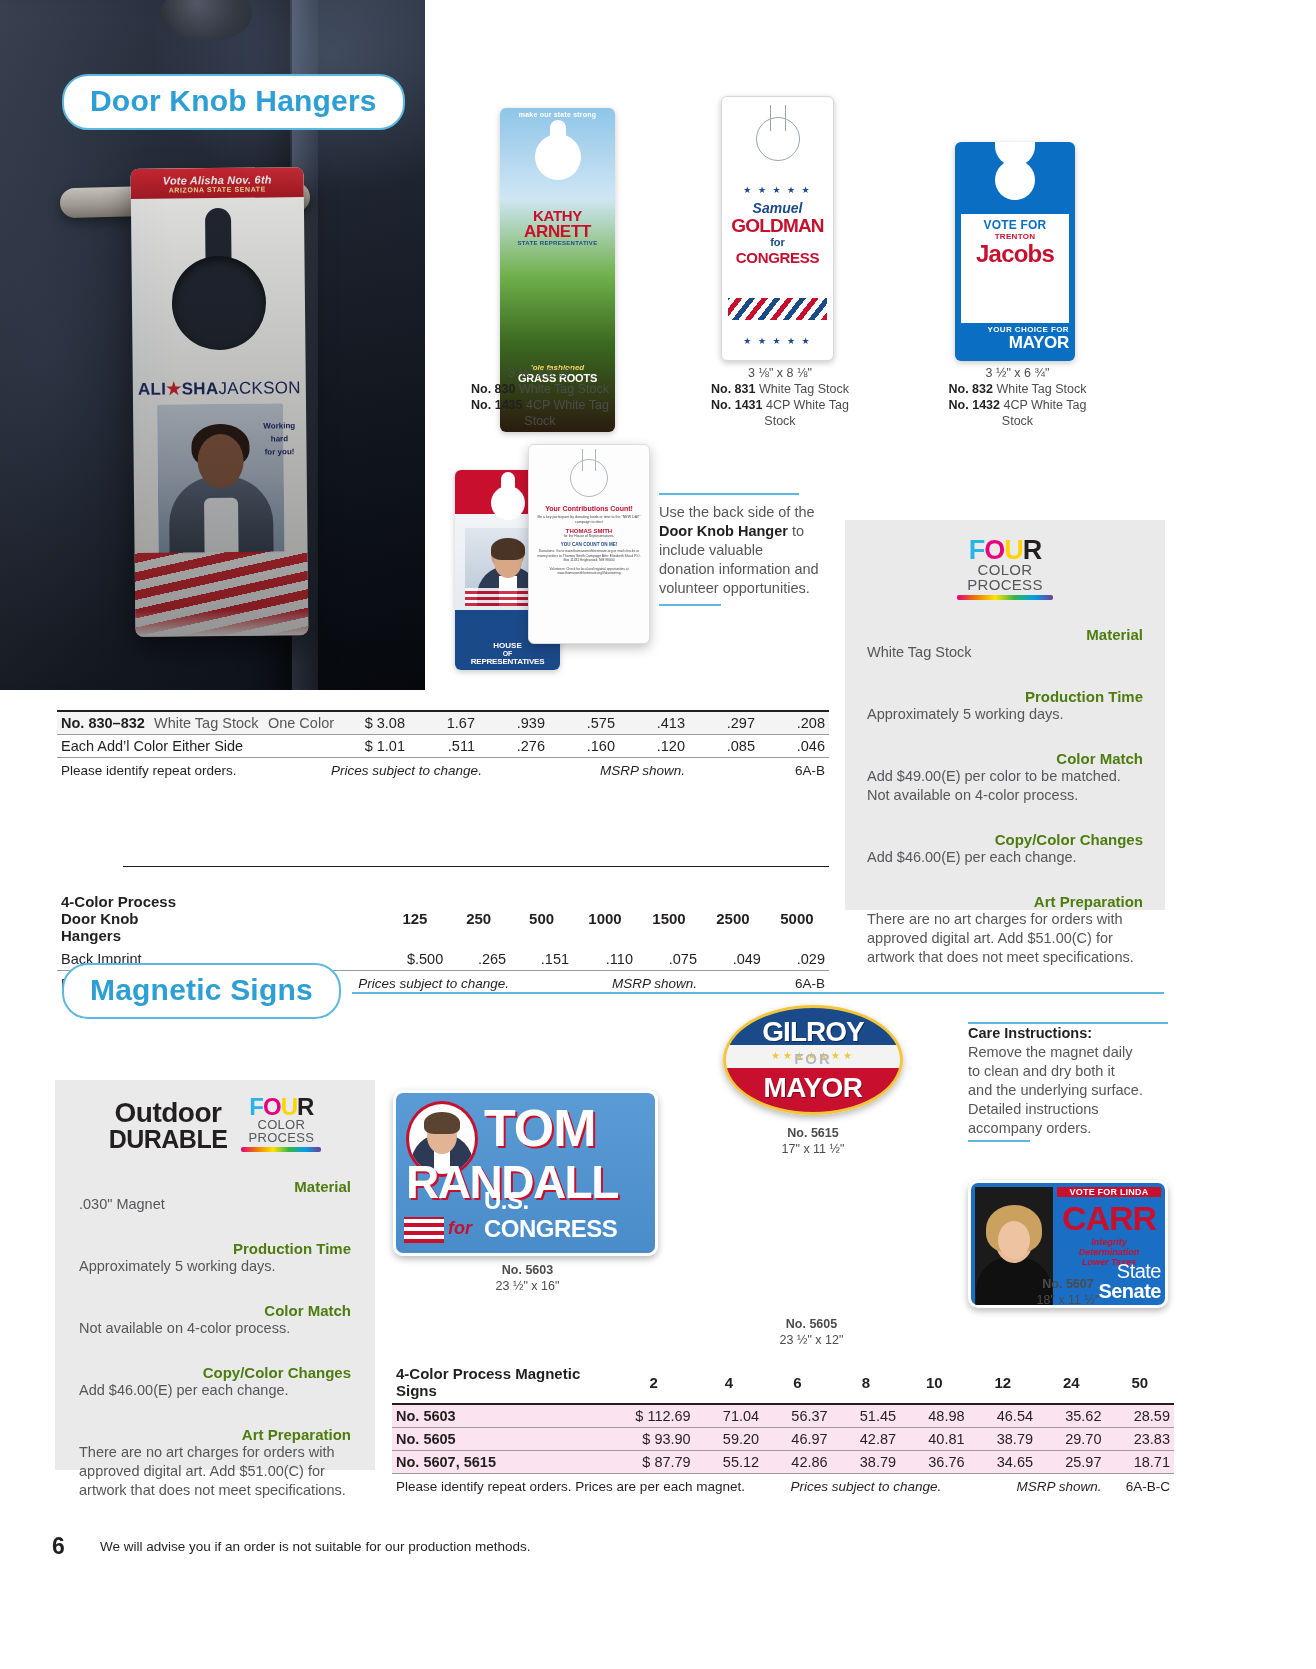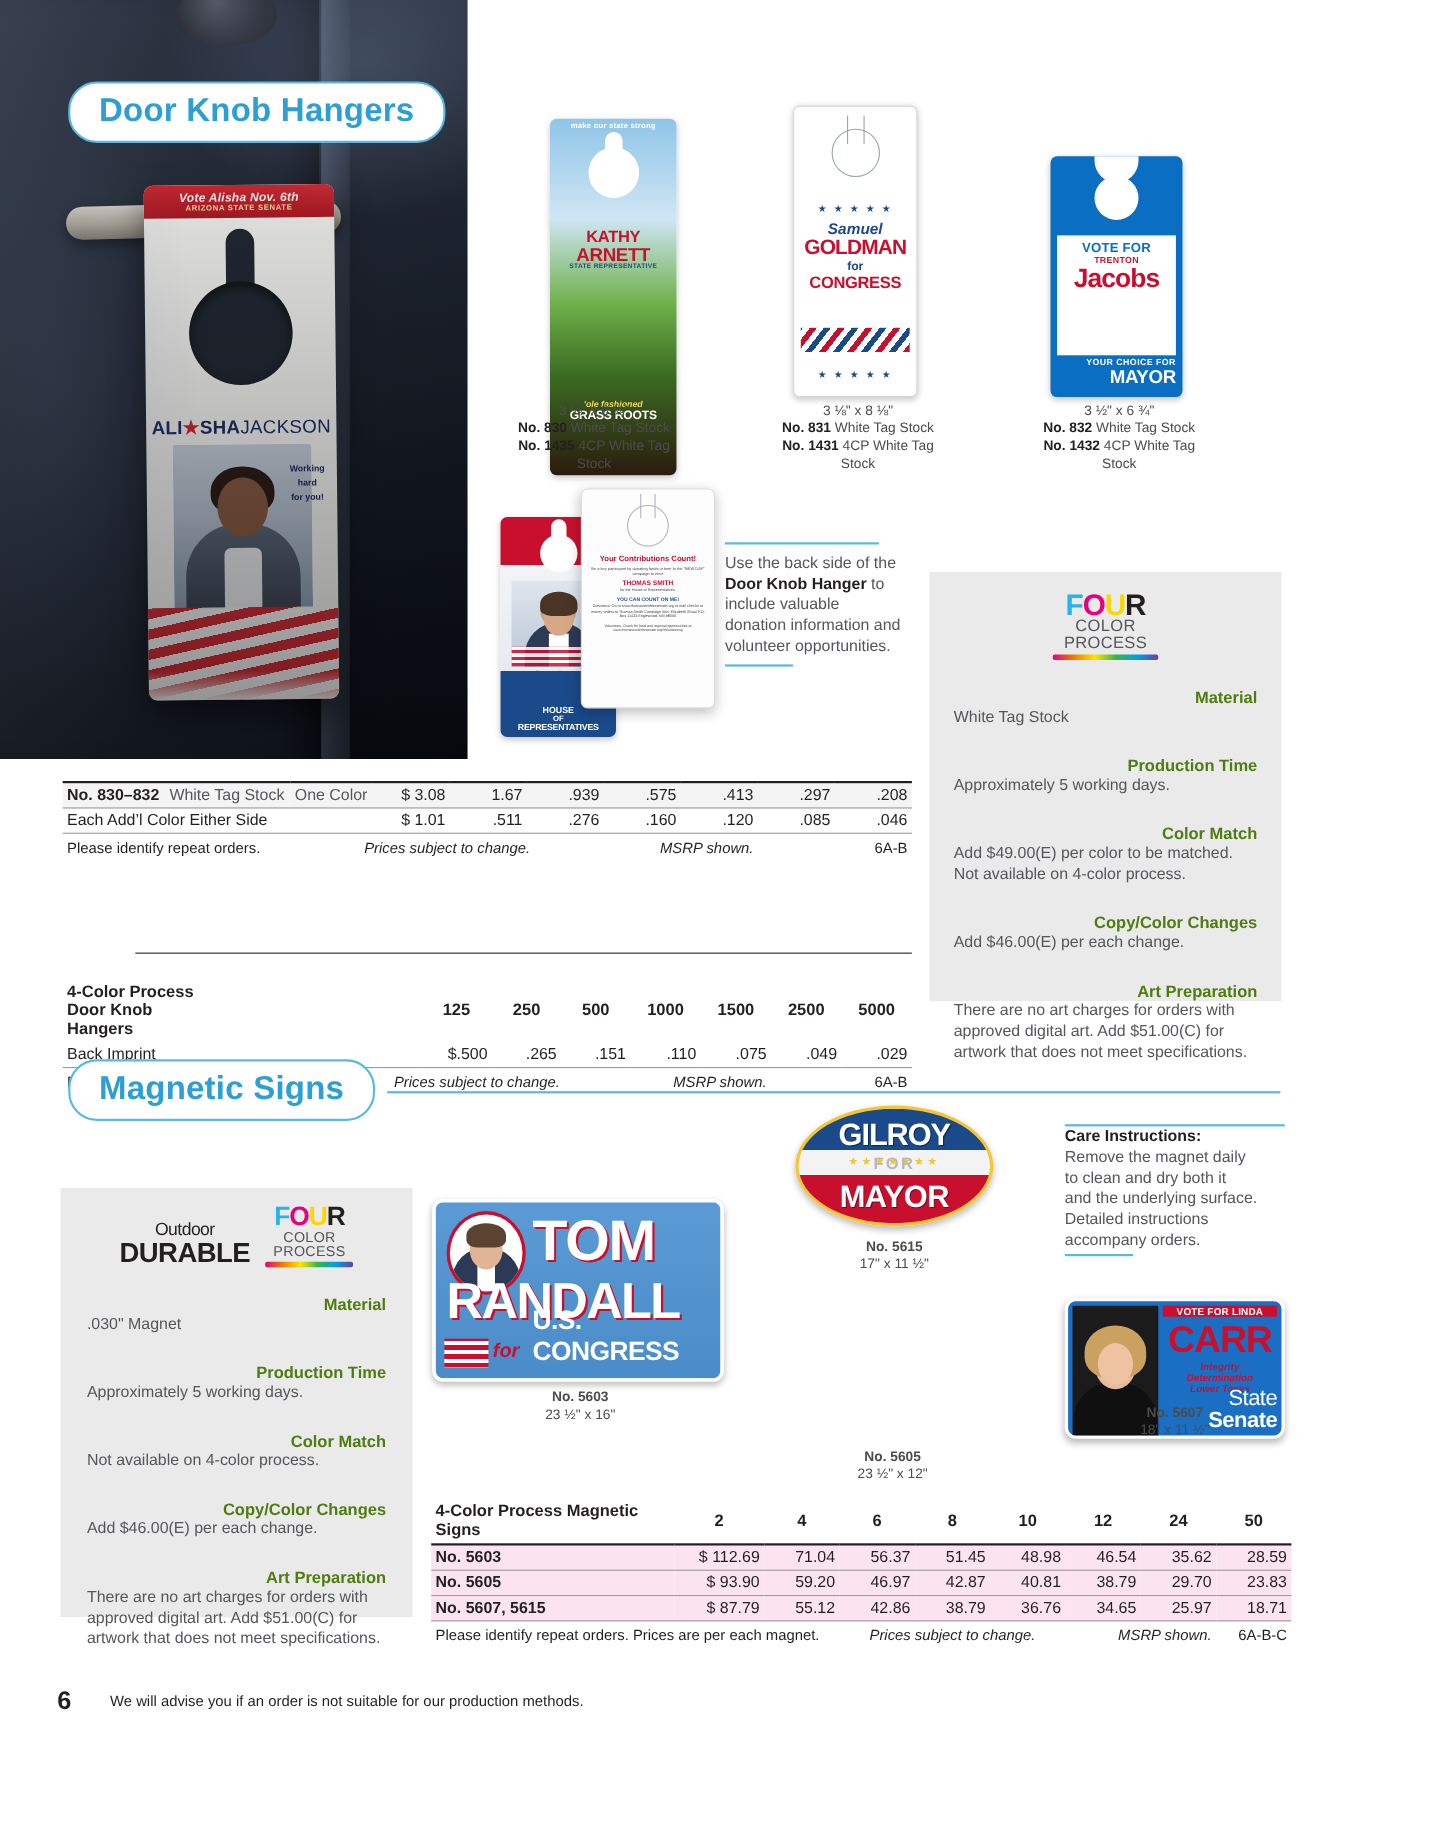--- a/index.html
+++ b/index.html
@@ -146,21 +146,21 @@
   
   .fcp{ text-align:center; font-family:"Liberation Sans", sans-serif; }
   .fcp .four{ font-size:27px; font-weight:700; letter-spacing:-1px; line-height:24px;}
   .fcp .four i{ font-style:normal; }
   .fcp .c1{color:#27b4e8;} .fcp .c2{color:#e6007e;} .fcp .c3{color:#ffd400;} .fcp .c4{color:#231f20;}
   .fcp .sub{ font-size:15px; line-height:15px; color:#54565a; letter-spacing:.3px;}
   .fcp .bar{ height:5px; margin-top:3px;
     background:linear-gradient(90deg,#e4007f,#ee7d00,#ffe400,#35b44a,#00a0e9,#6d3f97);
     border-radius:2px;}
   .od{ text-align:center; line-height:1; }
-  .od .o1{ font-size:16px; font-weight:400; letter-spacing:-.5px; color:#231f20; }
+  .od .o1{ font-size:28px; font-weight:700; letter-spacing:-.5px; color:#231f20; }
   .od .o2{ font-size:25px; font-weight:800; letter-spacing:-.5px; color:#231f20; }
 
   
   .ptable{ position:absolute; font-size:14.5px; color:#231f20; }
   .ptable table{ border-collapse:collapse; width:100%; }
   .ptable th, .ptable td{ padding:3px 4px; }
   .ptable .hdr td{ font-weight:700; font-size:15px; padding-bottom:4px; }
   .ptable .num{ text-align:right; width:70px; }
   .ptable .hdr .num{ text-align:center; }
   .row-rule-top td{ border-top:2px solid #231f20; }

